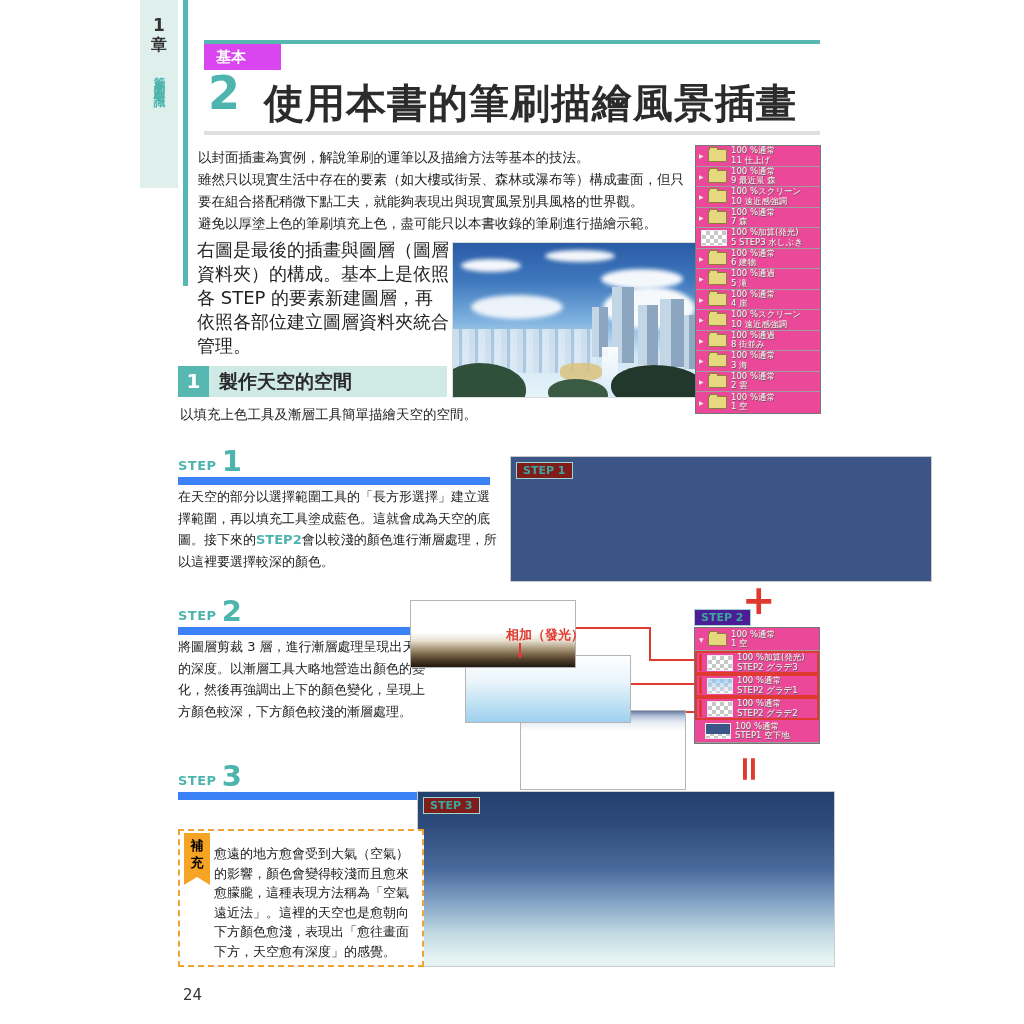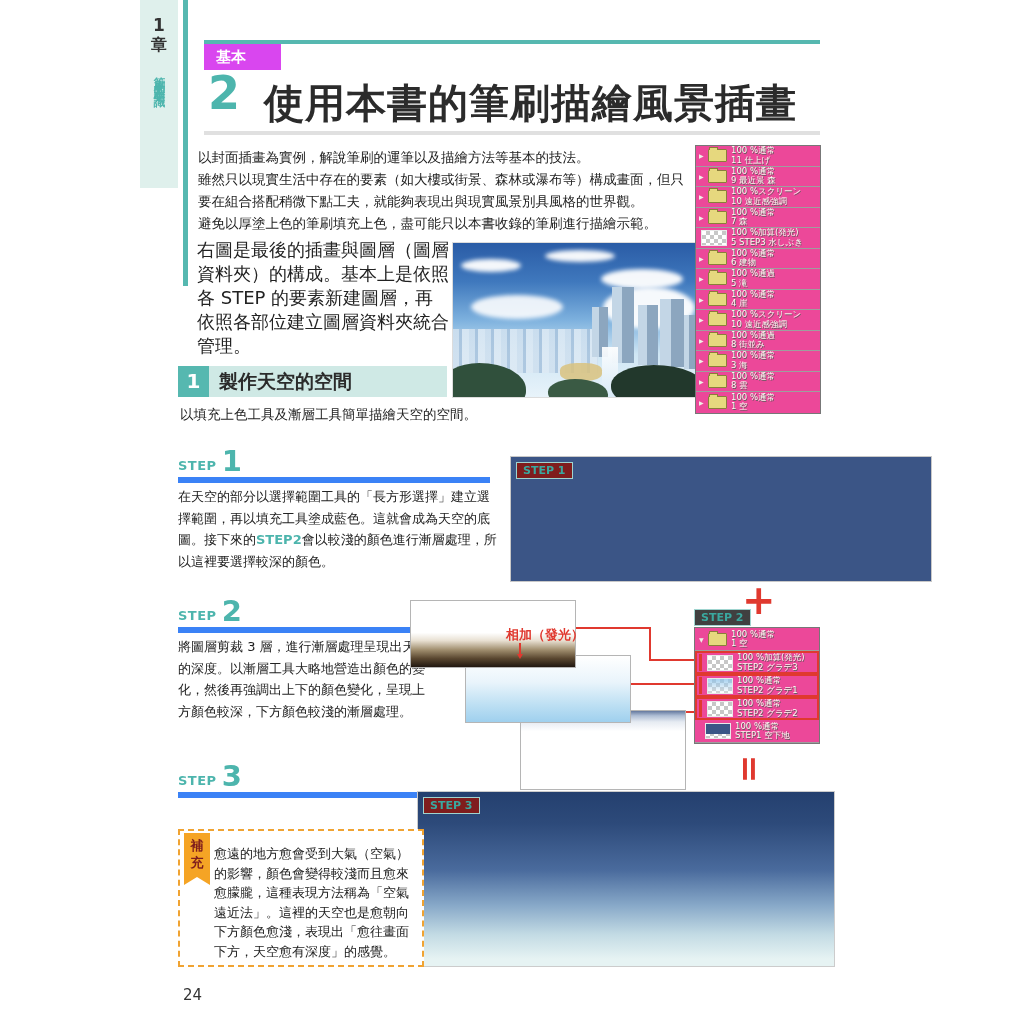--- a/index.html
+++ b/index.html
@@ -61,21 +61,21 @@
   .lmode,.lname{display:block;font-size:8.5px;line-height:9.5px;color:#fbfbf2;white-space:nowrap;text-shadow:0.7px 0.7px 0 #5c5c5c;}
   .checker{background-color:#fff;background-image:conic-gradient(#c7c7c7 25%,#fff 25% 50%,#c7c7c7 50% 75%,#fff 75%);background-size:8px 8px;}
   .thumb{width:26px;height:16px;border:1px solid #e9e9e9;margin:0 4px 0 2px;flex:none;box-sizing:border-box;}
 
   
   .sec-num{position:absolute;left:178px;top:366px;width:31px;height:31px;background:#56b8b0;color:#fff;font-size:20px;font-weight:bold;text-align:center;line-height:31px;}
   .sec-bar{position:absolute;left:209px;top:366px;width:238px;height:31px;background:#cfe9e5;font-size:19px;font-weight:bold;color:#2b2b2b;line-height:31px;padding-left:10px;box-sizing:border-box;white-space:nowrap;}
   .sec-lead{position:absolute;left:180px;top:406px;font-size:13.5px;}
 
   
-  .step-head{position:absolute;display:flex;align-items:flex-end;border-bottom:6px solid #3b82f6;padding-bottom:1px;}
+  .step-head{position:absolute;display:flex;align-items:flex-end;border-bottom:8px solid #3b82f6;padding-bottom:1px;}
   .sh-label{font-size:13px;font-weight:bold;color:#4db5ad;letter-spacing:.5px;line-height:1;margin-bottom:4px;}
   .sh-num{font-size:29px;font-weight:bold;color:#4db5ad;line-height:1;margin-left:5px;}
   .step-body{position:absolute;font-size:13px;line-height:21.5px;}
   .hl{color:#4db5ad;font-weight:bold;}
 
   
   .img-label{position:absolute;top:5px;left:5px;background:#7f1d1d;border:1px solid #9fd4cf;color:#3aa89f;font-size:11px;font-weight:bold;padding:0 6px;line-height:15px;white-space:nowrap;}
   .step1-img{position:absolute;left:510px;top:456px;width:420px;height:124px;background:#3b5586;border:1px solid #c8c8c8;}
   .step3-img{position:absolute;left:417px;top:791px;width:416px;height:174px;border:1px solid #ccc;
     background:linear-gradient(180deg,#24406f 0%,#2d4a7a 18%,#4a6b9d 45%,#87a8c8 65%,#c3dbe4 82%,#e6f3f3 96%);}
@@ -86,38 +86,38 @@
     background:linear-gradient(180deg,#fff 0%,#fff 48%,#e8e0d2 60%,#a08e6e 74%,#5a4730 87%,#201710 100%);}
   .g2{left:465px;top:655px;width:166px;height:68px;z-index:2;
     background:linear-gradient(180deg,#fff 0%,#e9f4fb 40%,#bcdff3 75%,#9fd0ee 100%);}
   .g3{left:520px;top:710px;width:166px;height:80px;z-index:1;
     background:linear-gradient(180deg,#64789e 0%,#aebdd4 6%,#e6ebf2 14%,#fff 26%,#fff 100%);}
   .callout{position:absolute;left:506px;top:626px;color:#e0392f;font-size:13px;font-weight:bold;z-index:5;white-space:nowrap;}
   .callout-line{position:absolute;left:519px;top:643px;width:2px;height:11px;background:#e0392f;z-index:5;}
   .callout-line::after{content:'';position:absolute;left:-2px;top:11px;border-left:3px solid transparent;border-right:3px solid transparent;border-top:5px solid #e0392f;}
 
   
-  .s2-label{position:absolute;left:694px;top:609px;z-index:6;background:#404040;border:1px solid #9fd4cf;color:#3aa89f;font-size:11px;font-weight:bold;padding:0 6px;line-height:15px;}
+  .s2-label{position:absolute;left:694px;top:609px;z-index:6;background:#4c1d95;border:1px solid #9fd4cf;color:#3aa89f;font-size:11px;font-weight:bold;padding:0 6px;line-height:15px;}
   .layers-s2{left:694px;top:627px;width:126px;z-index:5;}
   .s2row{display:flex;align-items:center;height:23px;border-bottom:1px solid #9e9e9e;padding-left:4px;box-sizing:border-box;}
   .s2row.red{border:2px solid #e0392f;padding-left:2px;}
   .selbar{width:3px;height:17px;background:#e0392f;margin-right:3px;flex:none;}
   .thumb.blue-checker{background-image:linear-gradient(rgba(140,195,235,.75),rgba(255,255,255,.25)),conic-gradient(#c7c7c7 25%,#fff 25% 50%,#c7c7c7 50% 75%,#fff 75%);background-size:100% 100%,8px 8px;background-color:#fff;}
   .thumb.blue-base{background-image:linear-gradient(#3b5586 0 70%,rgba(0,0,0,0) 70%),conic-gradient(#c7c7c7 25%,#fff 25% 50%,#c7c7c7 50% 75%,#fff 75%);background-size:100% 100%,8px 8px;background-color:#fff;}
 
   .plus-sign{position:absolute;left:742px;top:580px;color:#e0392f;font-size:40px;font-weight:900;line-height:1;}
   .equals-sign{position:absolute;left:736px;top:752px;color:#e0392f;font-size:34px;font-weight:900;transform:rotate(90deg);line-height:1;}
   .connectors{position:absolute;left:400px;top:580px;width:300px;height:200px;z-index:4;}
 
   
   .note-box{position:absolute;left:178px;top:829px;width:246px;height:138px;border:2px dashed #f0a332;box-sizing:border-box;background:#fff;}
   .note-body{position:absolute;left:214px;top:844px;width:200px;font-size:13px;line-height:19.5px;}
   .ribbon{position:absolute;left:184px;top:833px;width:26px;height:44px;background:#f5a425;z-index:2;text-align:center;}
   .ribbon::after{content:'';position:absolute;left:0;top:100%;width:0;height:0;border-left:13px solid #f5a425;border-right:13px solid #f5a425;border-bottom:8px solid transparent;}
-  .ribbon-text{display:inline-block;margin-top:4px;width:14px;font-size:13px;font-weight:bold;color:#7f1d1d;line-height:17px;}
+  .ribbon-text{display:inline-block;margin-top:4px;width:14px;font-size:13px;font-weight:bold;color:#000000;line-height:17px;}
 
   .page-num{position:absolute;left:183px;top:986px;font-size:15px;color:#333;}
 </style>
 </head>
 <body>
 
 <div class="page">
 
   <div class="chapter-tab">
     <span class="chapter-num">1</span>
@@ -245,21 +245,21 @@
       <span class="ltext">
           <span class="lmode">100 %通常</span>
           <span class="lname">3 海</span>
         </span>
     </div>
     <div class="lrow">
       <span class="larrow">▶</span>
       <span class="lfolder"></span>
       <span class="ltext">
           <span class="lmode">100 %通常</span>
-          <span class="lname">8 雲</span>
+          <span class="lname">2 雲</span>
         </span>
     </div>
     <div class="lrow">
       <span class="larrow">▶</span>
       <span class="lfolder"></span>
       <span class="ltext">
           <span class="lmode">100 %通常</span>
           <span class="lname">1 空</span>
         </span>
     </div>

